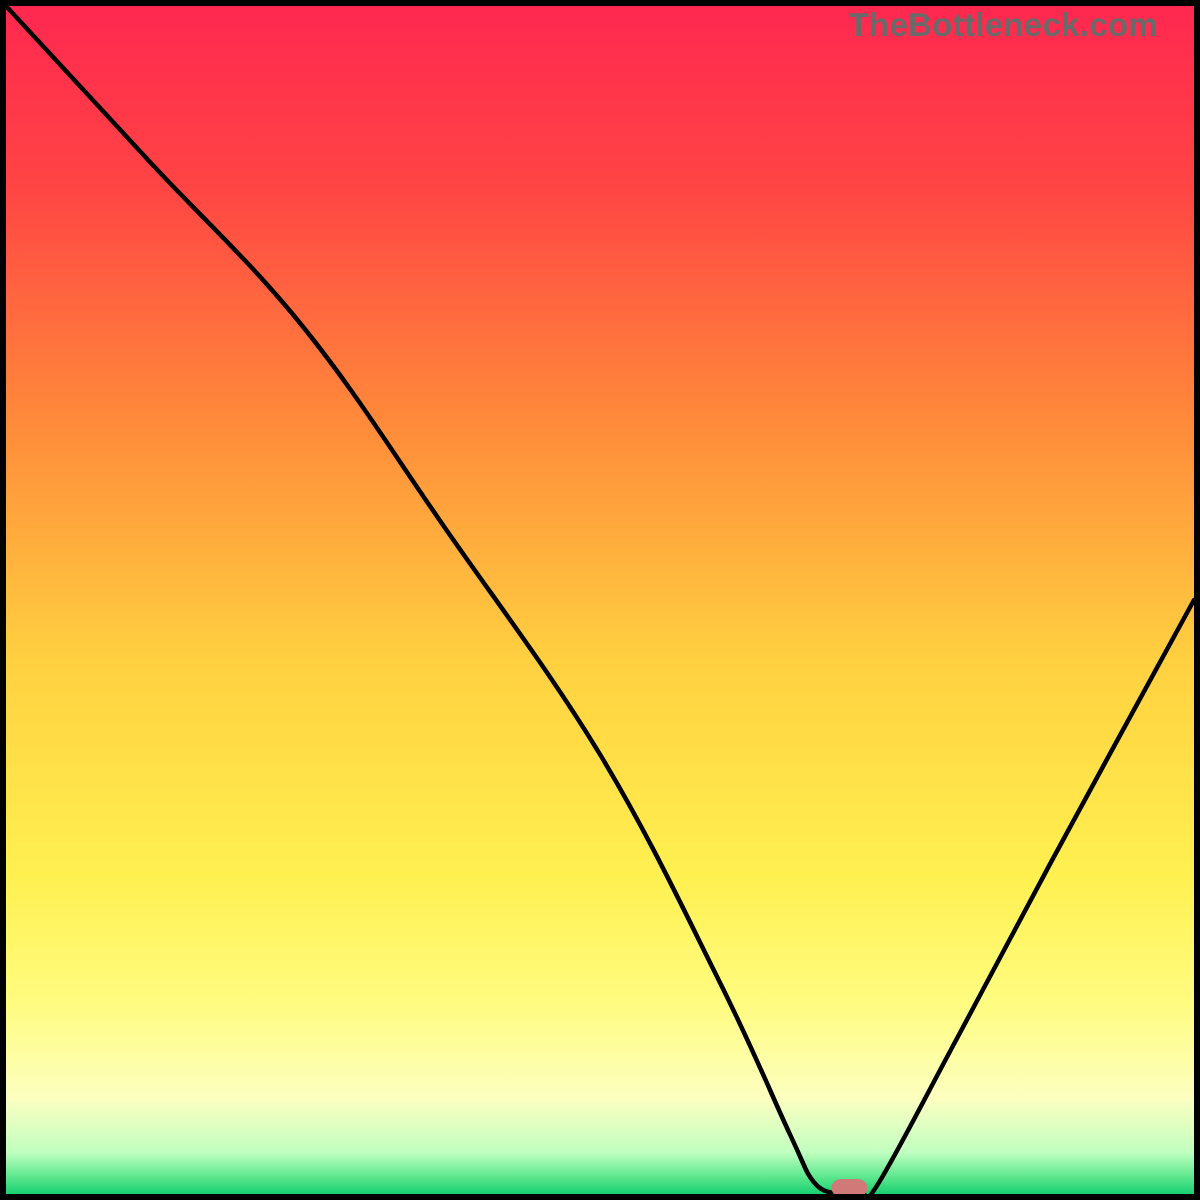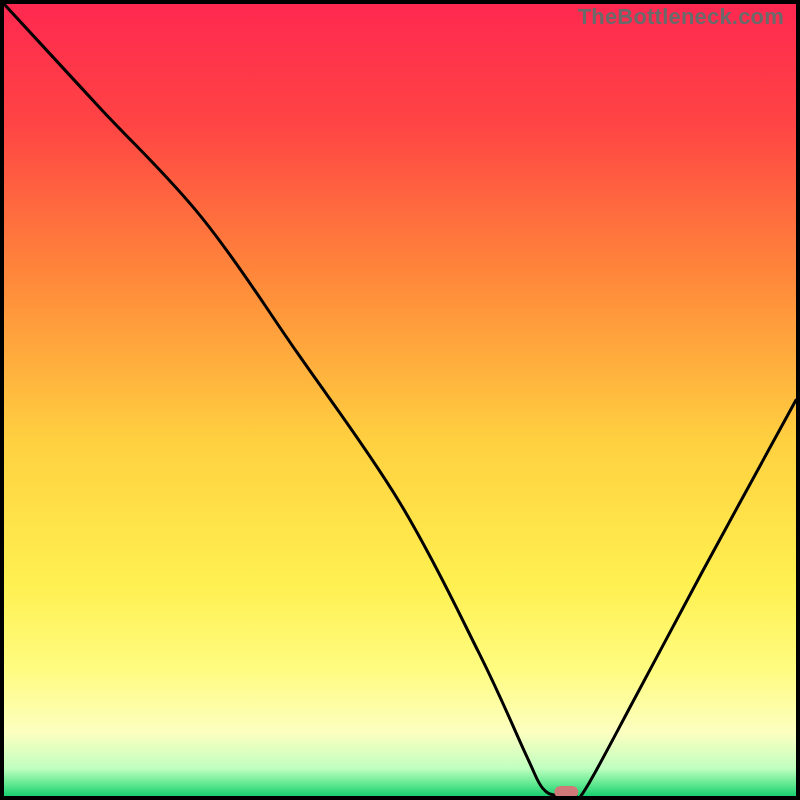--- a/index.html
+++ b/index.html
@@ -12,21 +12,21 @@
     font-family: Arial, Helvetica, sans-serif;
   }
   .chart-container {
     position: relative;
     width: 800px;
     height: 800px;
   }
   .watermark {
     position: absolute;
     top: 4px;
-    right: 16px;
+    right: 28px;
     font-size: 22px;
     font-weight: 600;
     color: #6a6a6a;
     letter-spacing: 0.2px;
     z-index: 10;
     user-select: none;
   }
   svg {
     display: block;
   }

